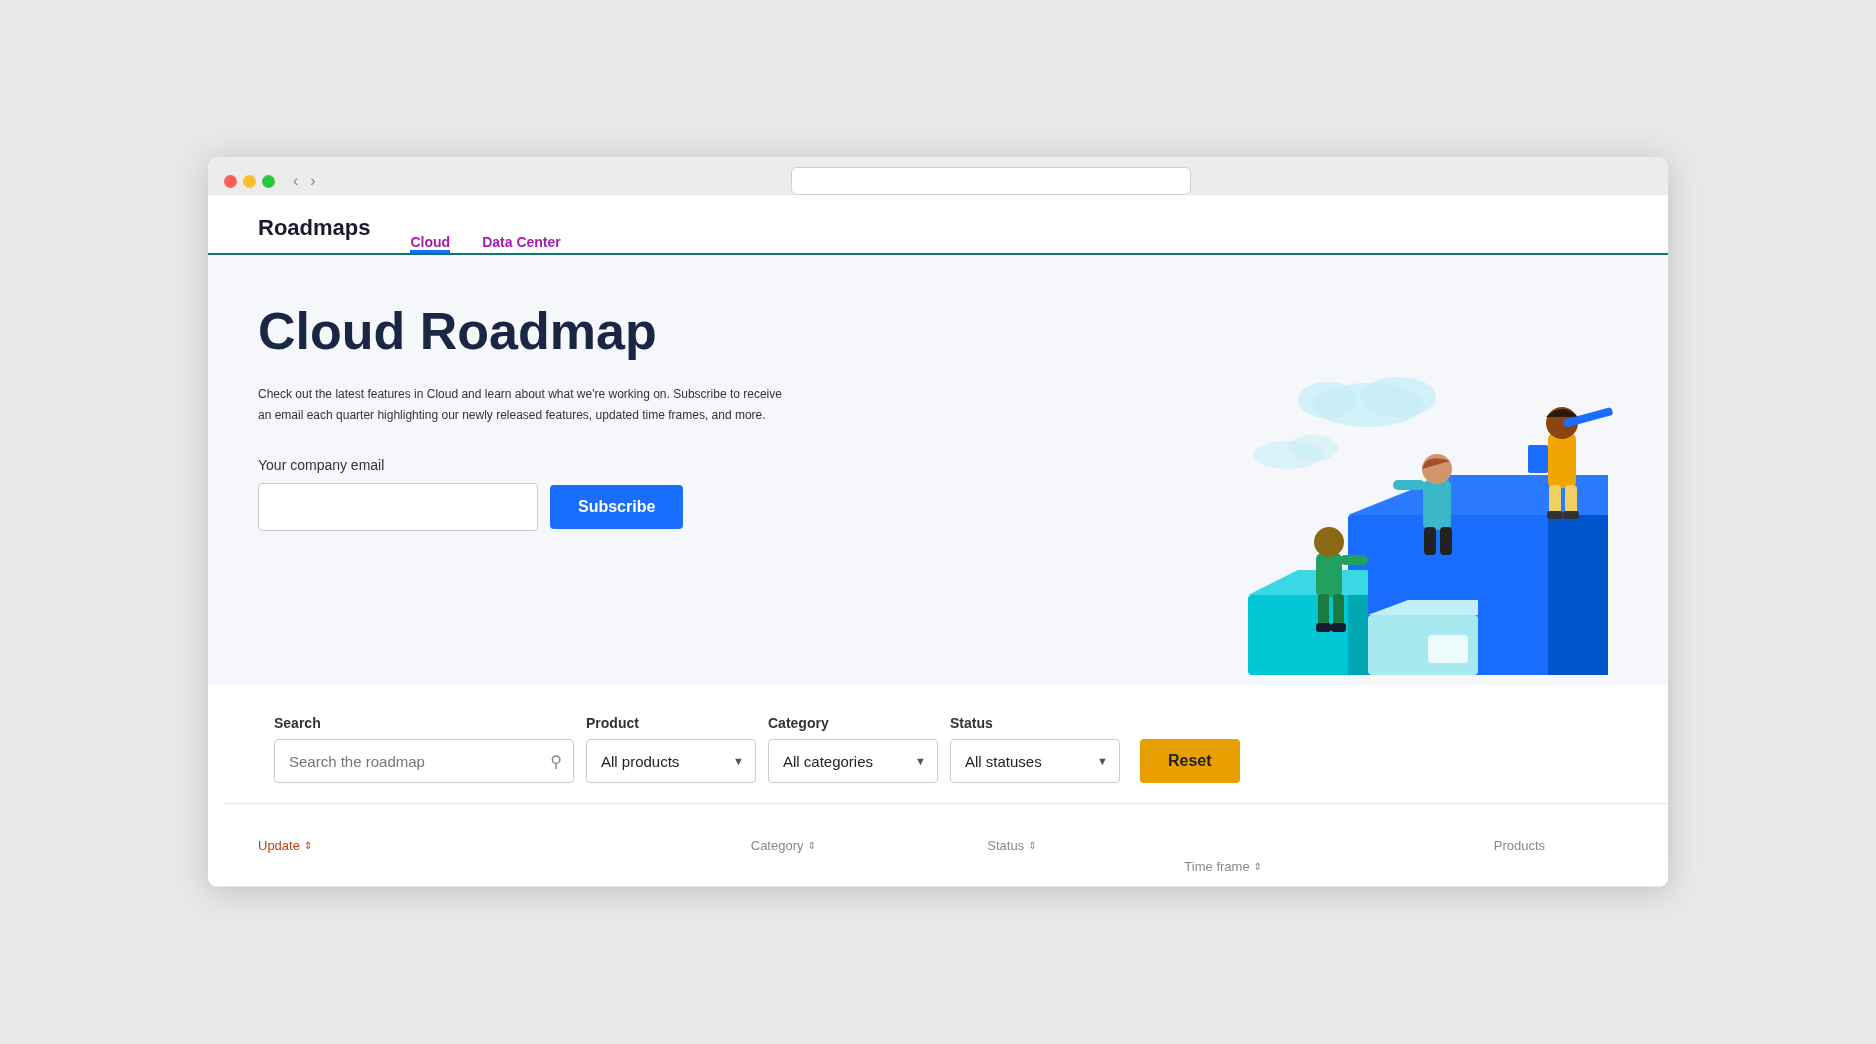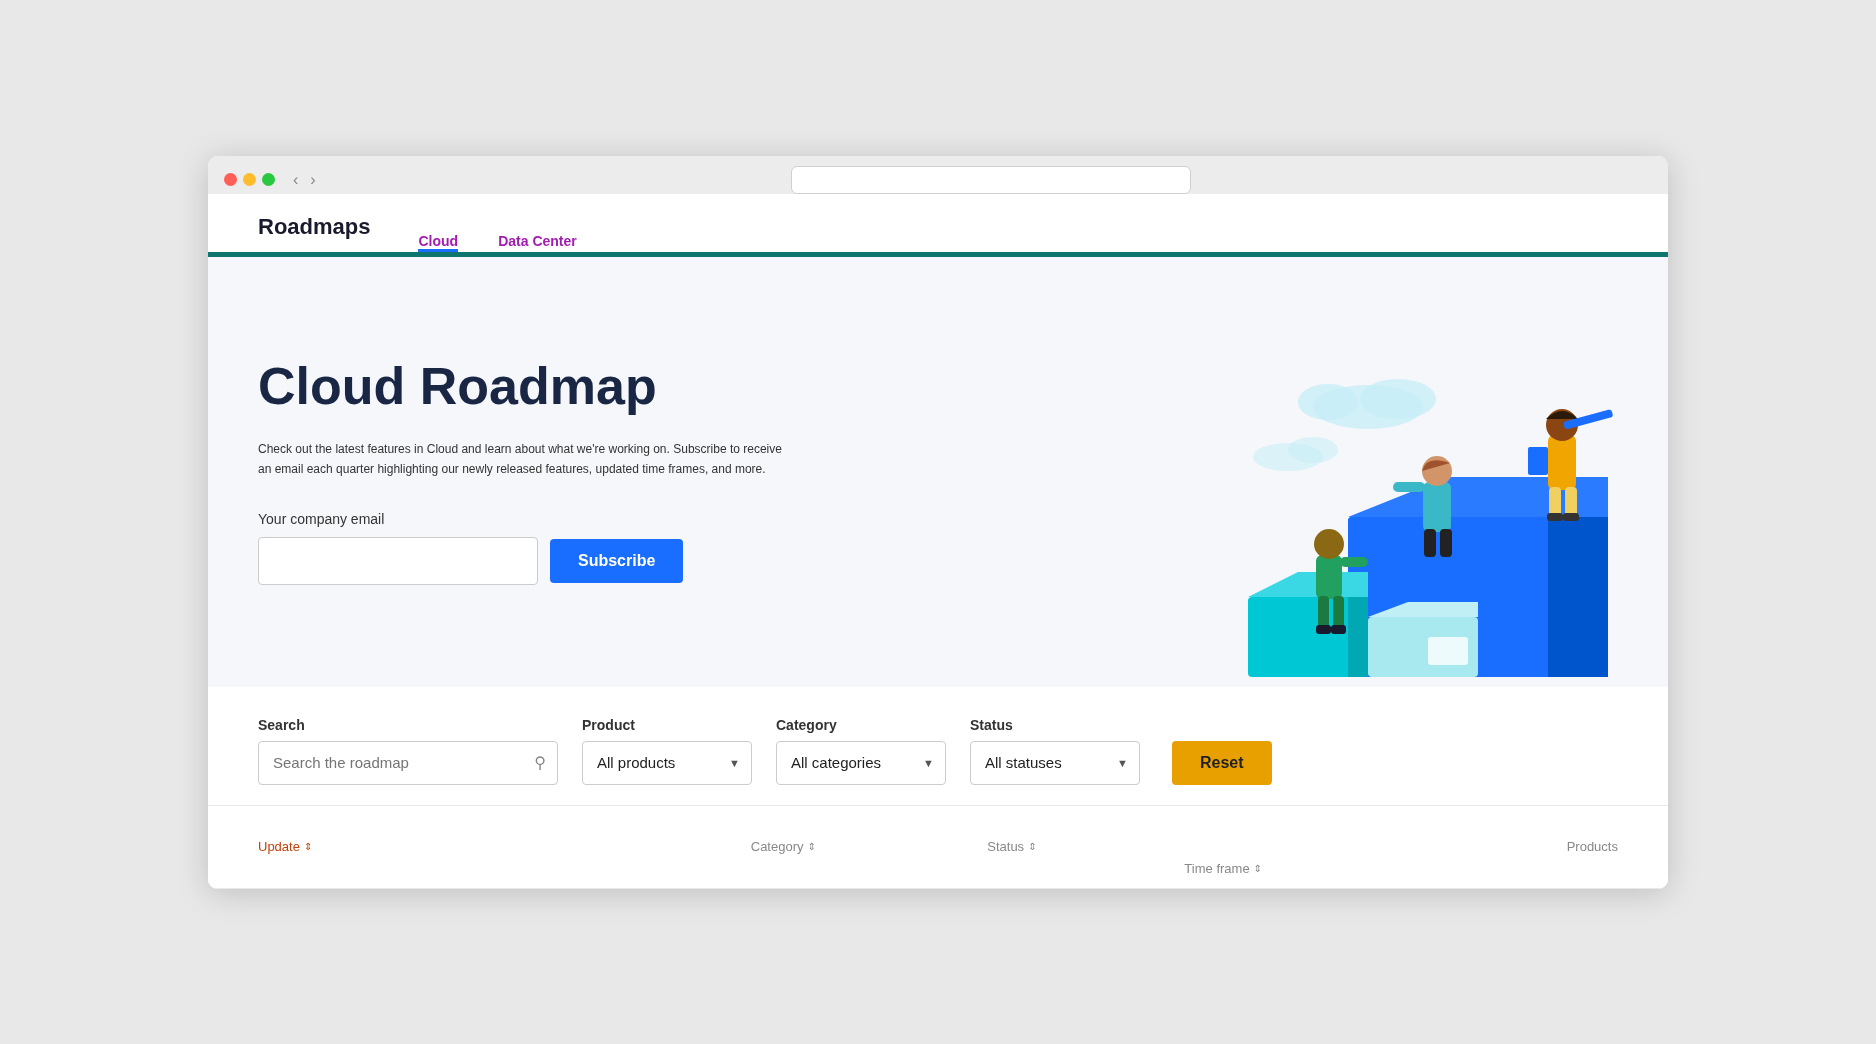--- a/index.html
+++ b/index.html
@@ -64,24 +64,24 @@
       max-width: 400px;
       margin: 0 auto;
     }
     
     .app-container {
       background: #fff;
     }
     
     .top-nav {
       padding: 20px 50px 0 50px;
-      border-bottom: 5px solid #0f766e;
+      border-bottom: 2px solid #0f766e;
       display: flex;
       align-items: flex-end;
-      gap: 40px;
+      gap: 32px;
     }
     .nav-brand {
       font-size: 22px;
       font-weight: 700;
       color: #1a1a2e;
       margin-right: 8px;
       padding-bottom: 12px;
     }
     .nav-tab {
       font-size: 14px;
@@ -93,21 +93,21 @@
       text-decoration: none;
     }
     .nav-tab.active {
       border-bottom: 3px solid #1a6eff;
     }
     
     .hero {
       background: #f5f7fb;
       padding: 48px 50px 0 50px;
       display: flex;
-      align-items: center;
+      align-items: flex-start;
       min-height: 430px;
       position: relative;
       overflow: hidden;
     }
     .hero-content {
       flex: 0 0 580px;
       padding-bottom: 48px;
     }
     .hero-title {
       font-size: 52px;
@@ -171,21 +171,22 @@
       width: 500px;
       height: 380px;
     }
     
     .filter-bar {
       background: #fff;
       padding: 30px 50px 20px 50px;
       border-bottom: 1px solid #e8e8e8;
       display: flex;
       align-items: flex-end;
-      gap: 24px;
+      gap: 12px;
+      margin-left: 16px;
     }
     .filter-group {
       display: flex;
       flex-direction: column;
       gap: 8px;
     }
     .filter-label {
       font-size: 14px;
       font-weight: 600;
       color: #333;
@@ -293,21 +294,21 @@
       display: flex;
       align-items: center;
       gap: 4px;
       margin-top: 43px;
     }
     .col-products {
       flex: 1;
       font-size: 13px;
       color: #888;
       font-weight: 500;
-      text-align: right;
+      text-align: center;
     }
     .sort-icon { font-size: 10px; }
   </style>
 </head>
 <body>
 
 <div class="browser-window">
 
   <div class="browser-chrome">
     <div class="browser-controls">

